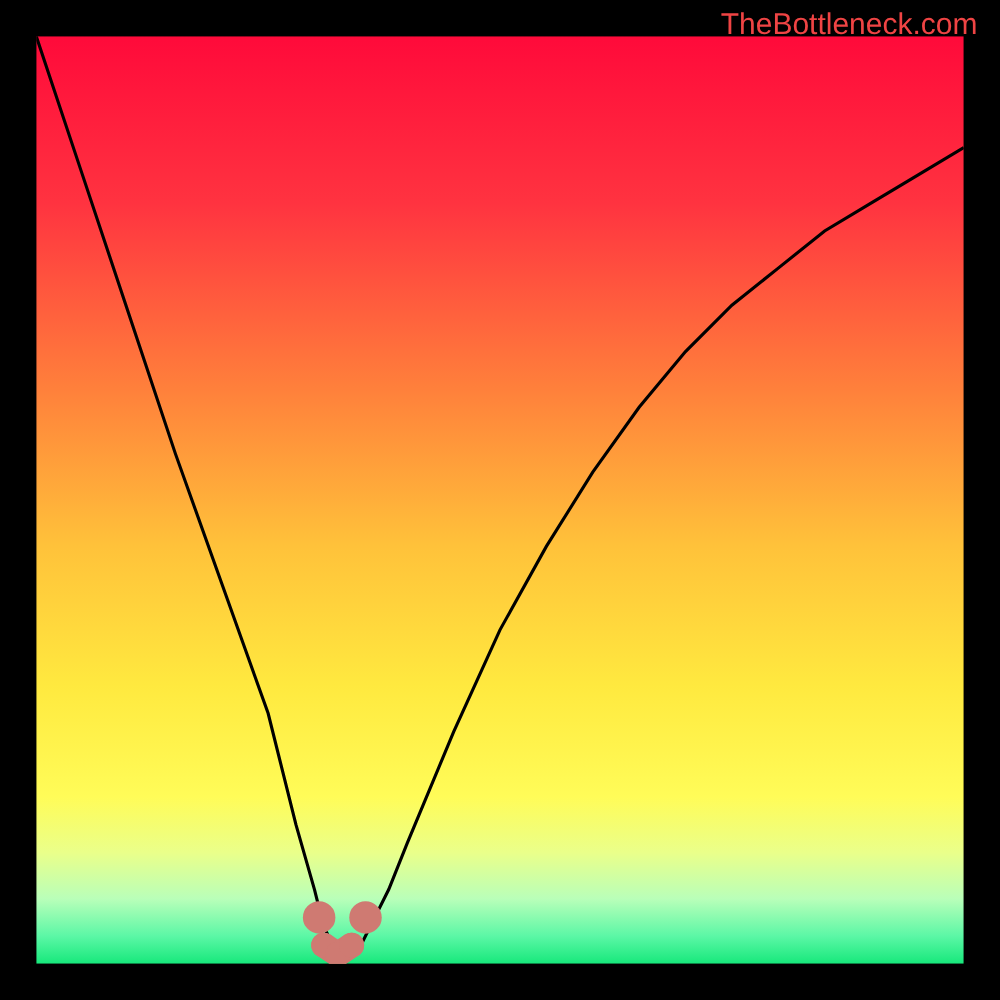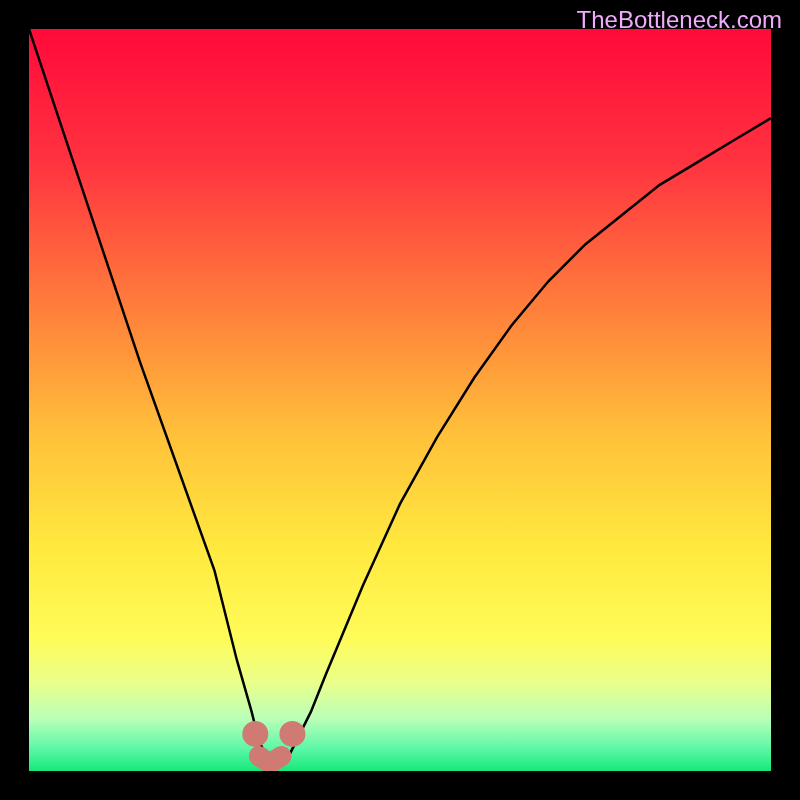--- a/index.html
+++ b/index.html
@@ -8,21 +8,21 @@
     background: #000;
     width: 800px;
     height: 800px;
     overflow: hidden;
     font-family: Arial, Helvetica, sans-serif;
   }
   .attribution {
     position: absolute;
     top: 6px;
     right: 18px;
-    color: #f0abfc;
+    color: #ef4444;
     font-size: 24px;
     z-index: 10;
     margin-left: 18px;
   }
   .chart-wrap {
     position: absolute;
     left: 29px;
     top: 29px;
     width: 742px;
     height: 742px;

